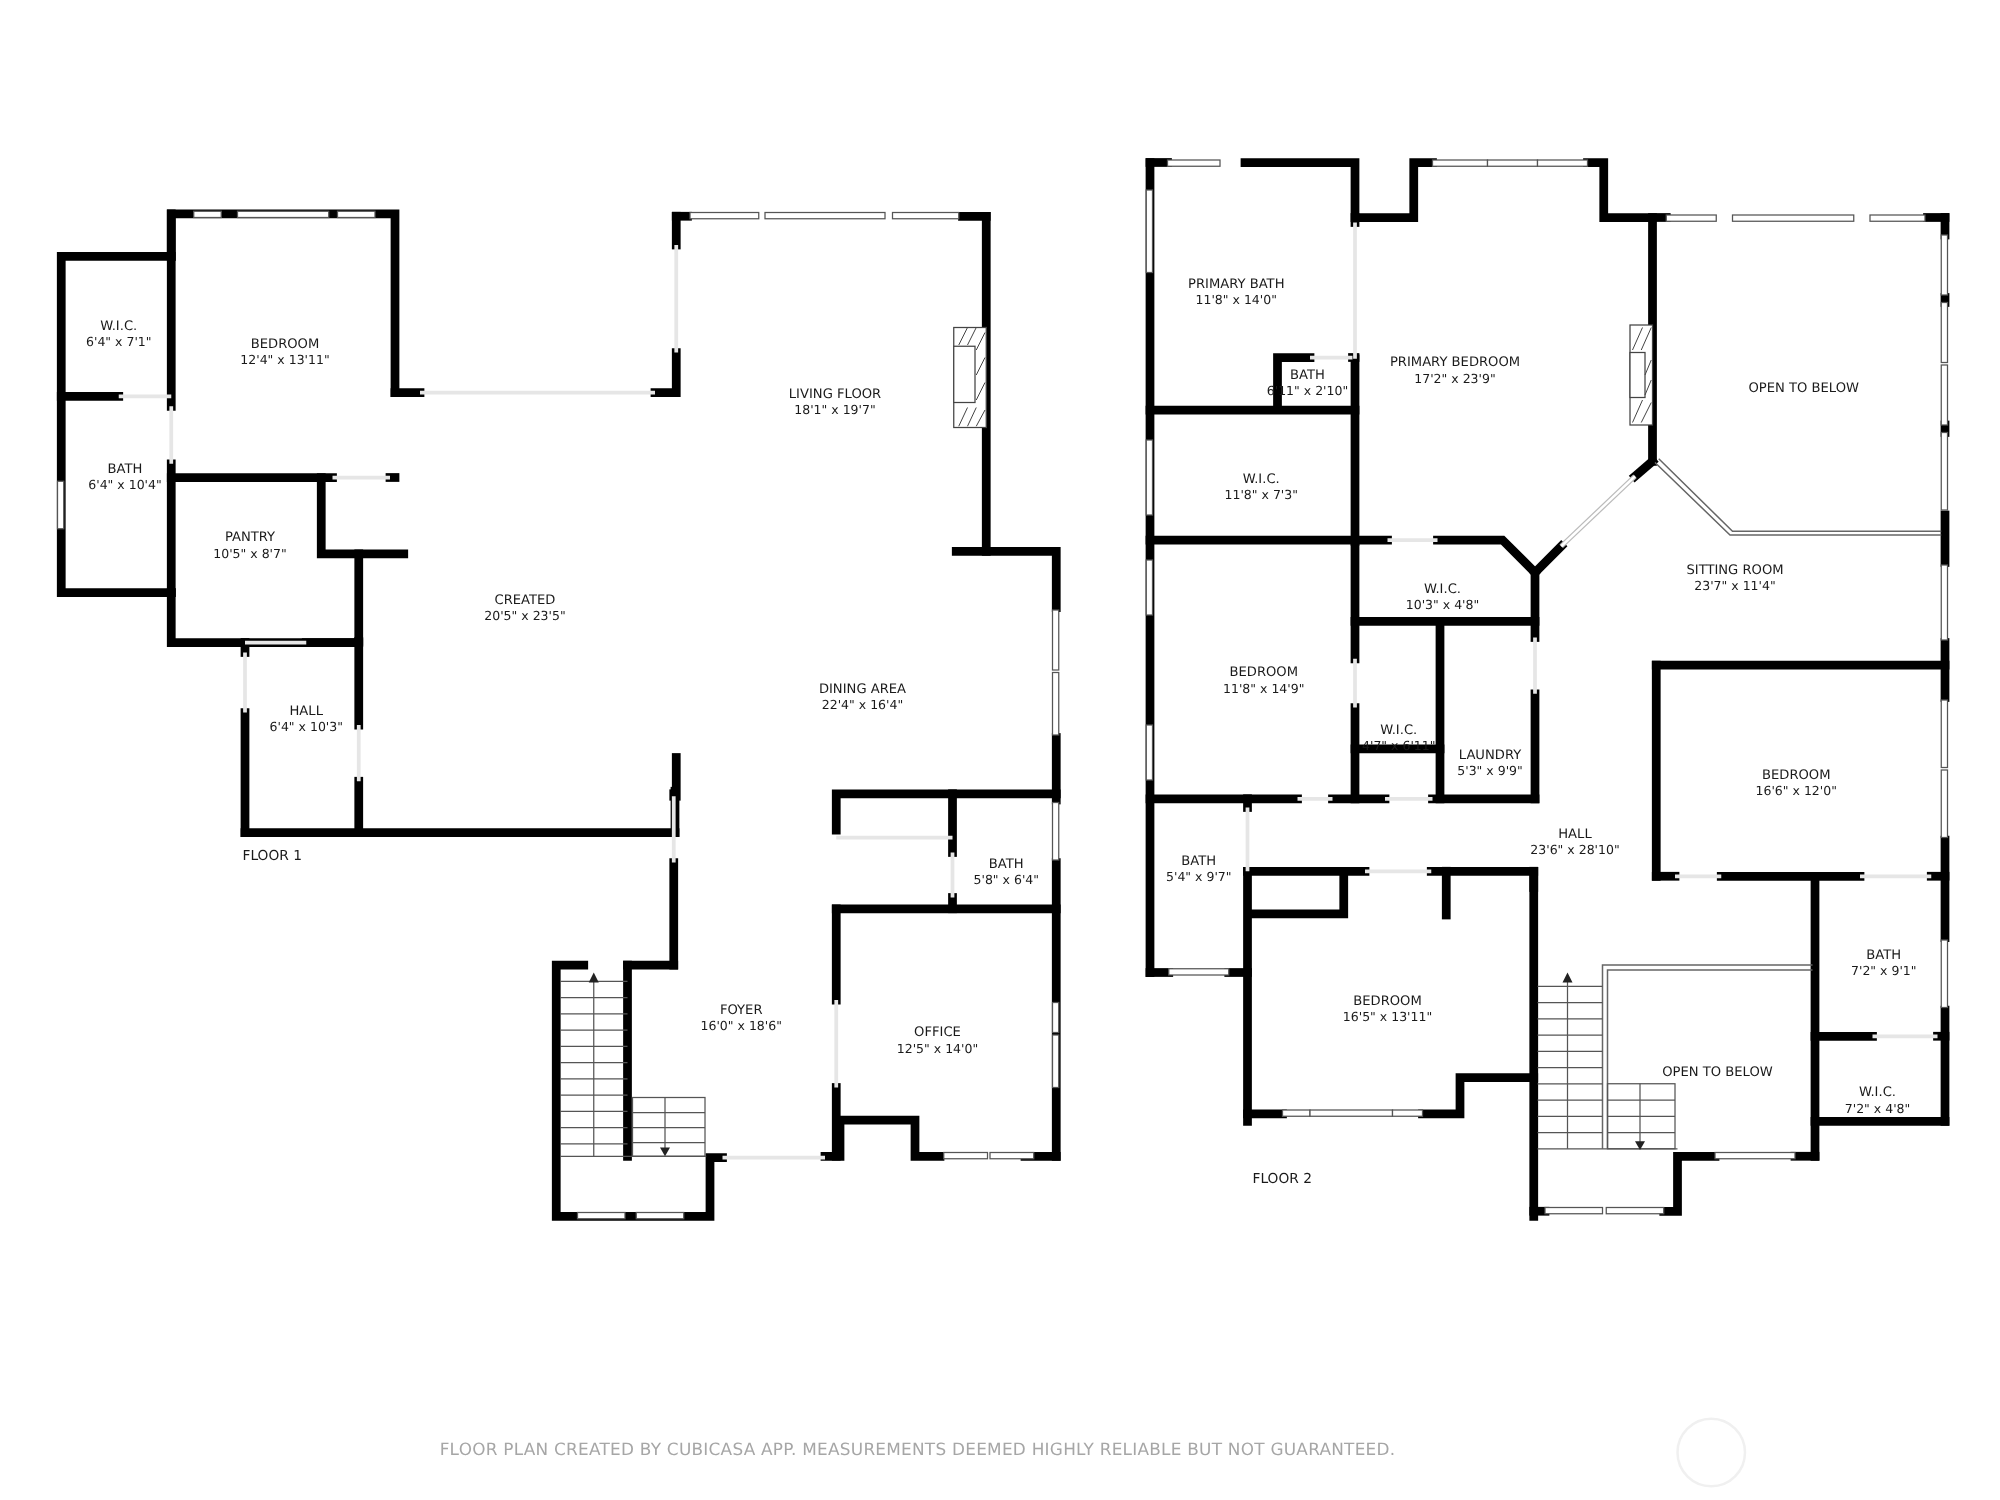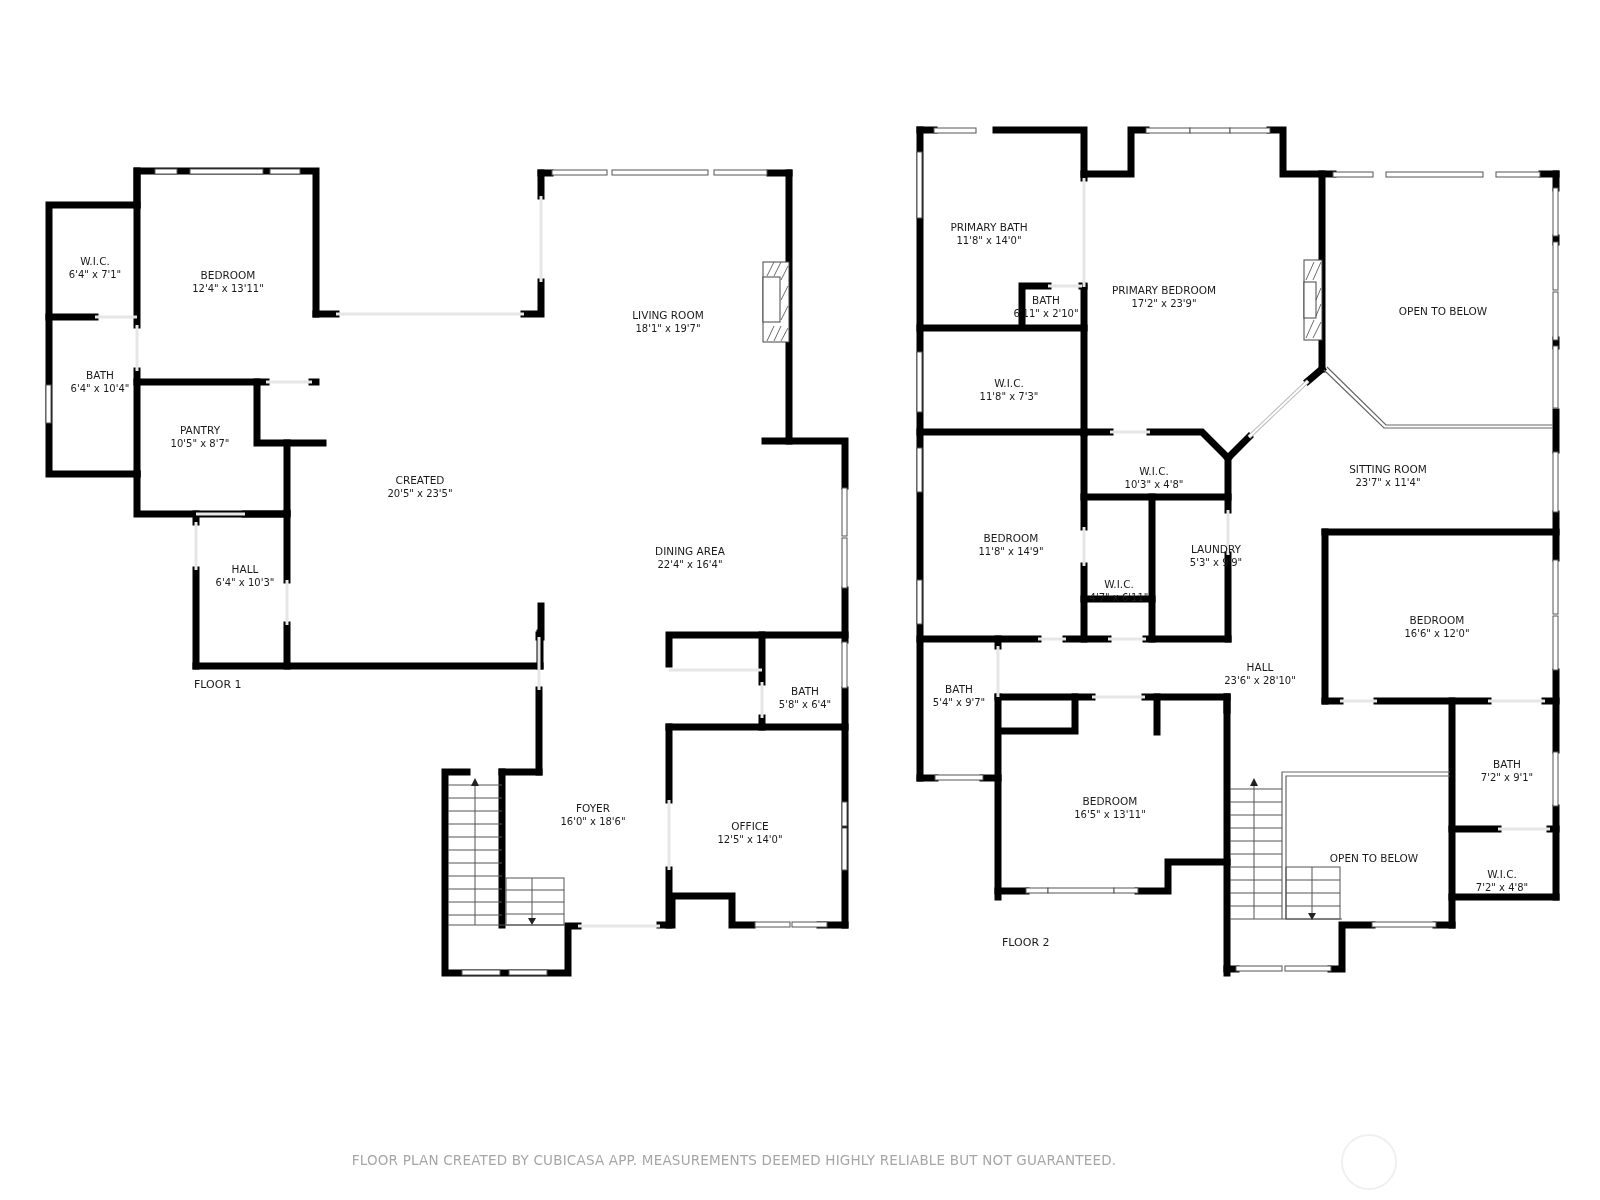--- a/index.html
+++ b/index.html
@@ -323,21 +323,21 @@
 </div>
 <div class="room-label" style="left:245px; top:576px;">
   <span>HALL</span>
   <span class="dim">6'4" x 10'3"</span>
 </div>
 <div class="room-label" style="left:420px; top:487px;">
   <span>CREATED</span>
   <span class="dim">20'5" x 23'5"</span>
 </div>
 <div class="room-label" style="left:668px; top:322px;">
-  <span>LIVING ROOM</span>
+  <span>LIVING FLOOR</span>
   <span class="dim">18'1" x 19'7"</span>
 </div>
 <div class="room-label" style="left:690px; top:558px;">
   <span>DINING AREA</span>
   <span class="dim">22'4" x 16'4"</span>
 </div>
 <div class="room-label" style="left:805px; top:698px;">
   <span>BATH</span>
   <span class="dim">5'8" x 6'4"</span>
 </div>
@@ -367,33 +367,33 @@
   <span>OPEN TO BELOW</span>
 </div>
 <div class="room-label" style="left:1009px; top:390px;">
   <span>W.I.C.</span>
   <span class="dim">11'8" x 7'3"</span>
 </div>
 <div class="room-label" style="left:1154px; top:478px;">
   <span>W.I.C.</span>
   <span class="dim">10'3" x 4'8"</span>
 </div>
-<div class="room-label" style="left:1388px; top:476px;">
+<div class="room-label" style="left:1388px; top:463px;">
   <span>SITTING ROOM</span>
   <span class="dim">23'7" x 11'4"</span>
 </div>
 <div class="room-label" style="left:1011px; top:545px;">
   <span>BEDROOM</span>
   <span class="dim">11'8" x 14'9"</span>
 </div>
 <div class="room-label" style="left:1119px; top:591px;">
   <span>W.I.C.</span>
   <span class="dim">4'7" x 6'11"</span>
 </div>
-<div class="room-label" style="left:1192px; top:556px;margin-left:24px;">
+<div class="room-label" style="left:1192px; top:611px;">
   <span>LAUNDRY</span>
   <span class="dim">5'3" x 9'9"</span>
 </div>
 <div class="room-label" style="left:1437px; top:627px;">
   <span>BEDROOM</span>
   <span class="dim">16'6" x 12'0"</span>
 </div>
 <div class="room-label" style="left:1260px; top:674px;">
   <span>HALL</span>
   <span class="dim">23'6" x 28'10"</span>

